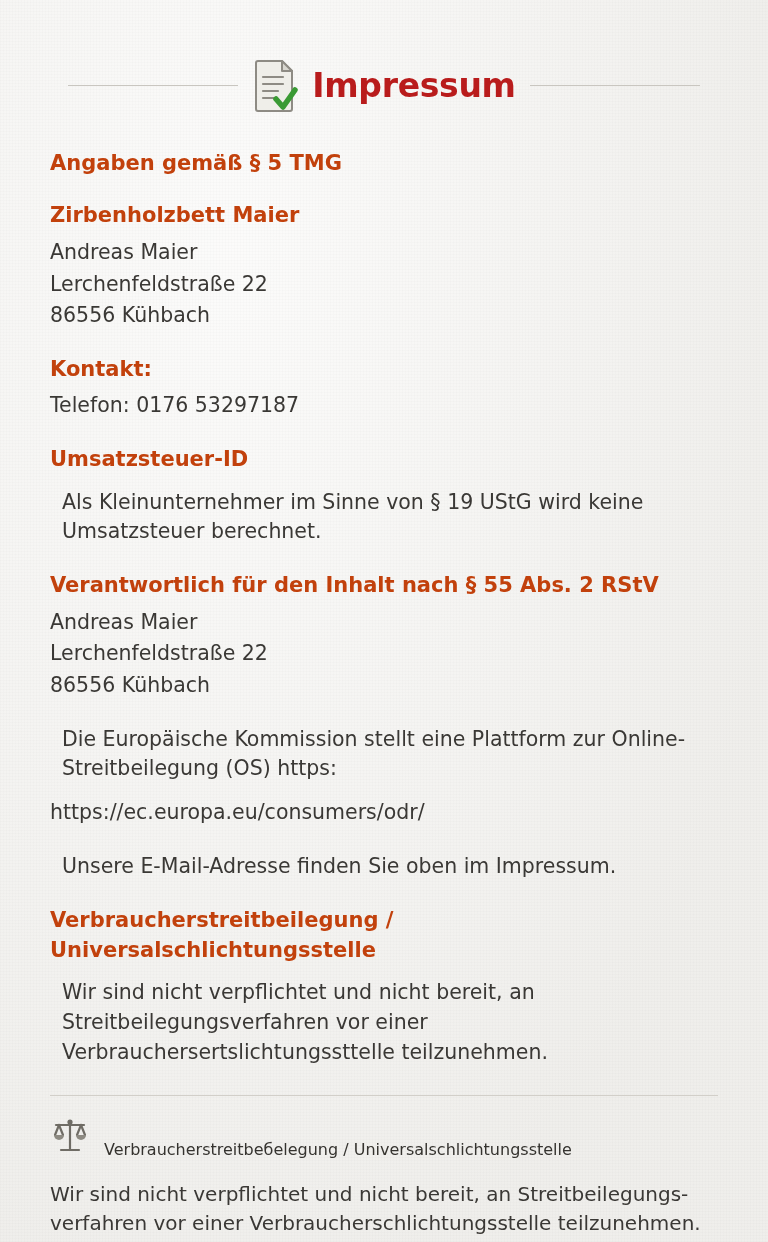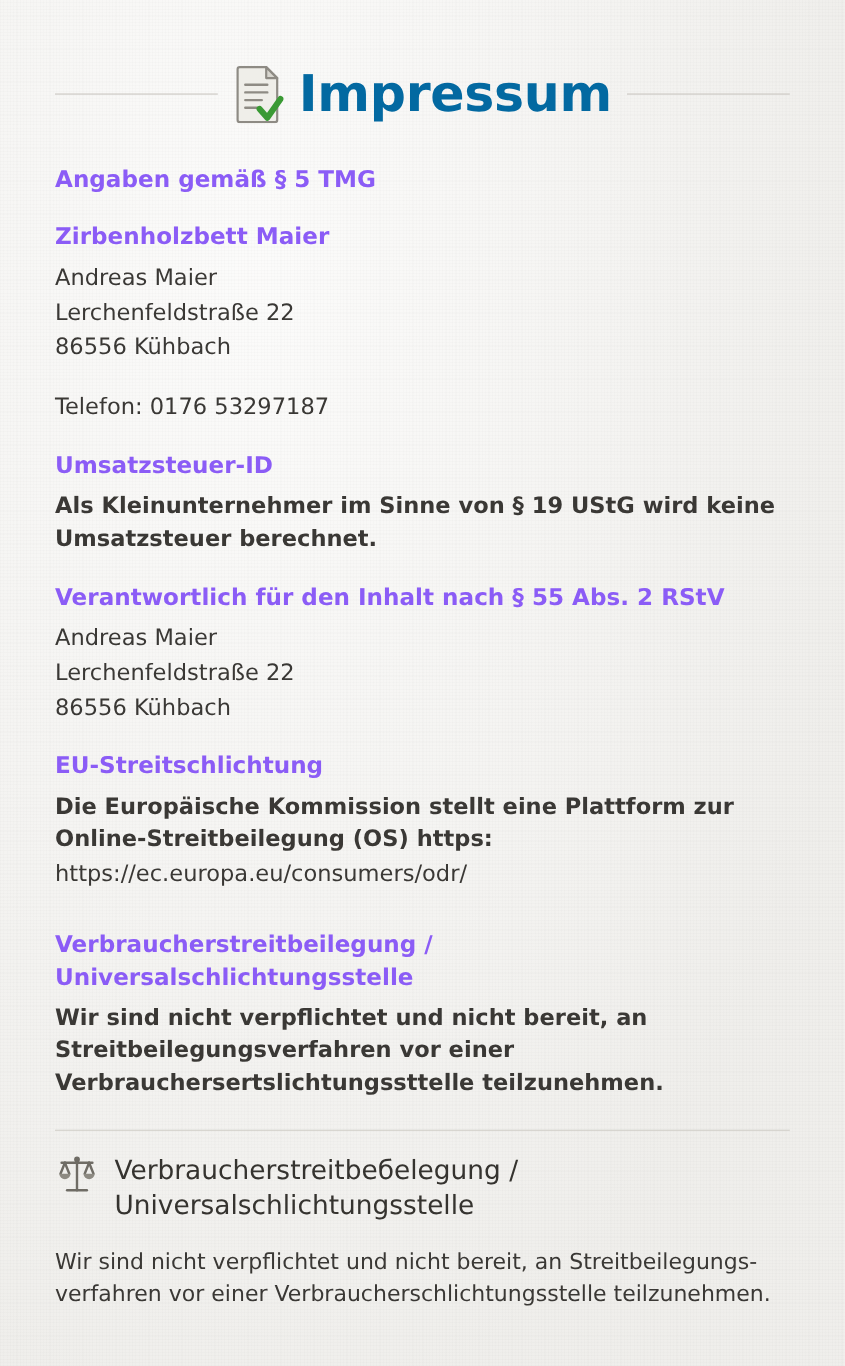--- a/index.html
+++ b/index.html
@@ -53,55 +53,54 @@
     gap: 14px;
     flex: 0 0 auto;
   }
   .doc-icon {
     width: 46px;
     height: 54px;
     position: relative;
     flex: 0 0 auto;
   }
   .page-title {
-    font-size: 46px;
+    font-size: 33px;
     font-weight: bold;
     letter-spacing: -0.3px;
-    color: #0369a1;
+    color: #b91c1c;
     line-height: 1;
     white-space: nowrap;
   }
 
   
   .content {
     padding-top: 30px;
     font-size: 20.5px;
     line-height: 1.45;
     color: #3a3835;
   }
   .h2 {
     font-weight: bold;
     font-size: 21px;
-    color: #8b5cf6;
+    color: #c2410c;
     margin: 0 0 6px 0;
   }
   .section {
     margin-bottom: 22px;
   }
   .section.tight {
     margin-bottom: 20px;
   }
   .line {
     margin: 0;
     padding: 1px 0;
   }
   .para {
-    margin: 0;
+    margin: 12px;
     padding: 1px 0;
-    font-weight: bold;
   }
   .spacer-sm { height: 10px; }
 
   
   .divider {
     height: 1px;
     background: #d2cfc9;
     margin: 26px 0 18px 0;
   }
 
@@ -113,24 +112,25 @@
     gap: 14px;
     margin-bottom: 10px;
   }
   .scale-icon {
     width: 40px;
     height: 40px;
     flex: 0 0 auto;
     margin-top: 2px;
   }
   .footer-title {
-    font-size: 24px;
+    font-size: 16px;
     line-height: 1.35;
     color: #35332f;
     padding-top: 2px;
+    margin-top: 23px;
   }
   .footer-text {
     font-size: 20px;
     line-height: 1.45;
     color: #3a3835;
   }
 </style>
 </head>
 <body>
 
@@ -166,40 +166,41 @@
     </div>
 
     <div class="section">
       <div class="h2">Zirbenholzbett Maier</div>
       <p class="line">Andreas Maier</p>
       <p class="line">Lerchenfeldstraße 22</p>
       <p class="line">86556 Kühbach</p>
     </div>
 
     <div class="section">
+      <div class="h2">Kontakt:</div>
       <p class="line">Telefon: 0176 53297187</p>
     </div>
 
     <div class="section">
       <div class="h2">Umsatzsteuer-ID</div>
       <p class="para">Als Kleinunternehmer im Sinne von § 19 UStG wird keine Umsatzsteuer berechnet.</p>
     </div>
 
     <div class="section">
       <div class="h2">Verantwortlich für den Inhalt nach § 55 Abs. 2 RStV</div>
       <p class="line">Andreas Maier</p>
       <p class="line">Lerchenfeldstraße 22</p>
       <p class="line">86556 Kühbach</p>
     </div>
 
     <div class="section">
-      <div class="h2">EU-Streitschlichtung</div>
       <p class="para">Die Europäische Kommission stellt eine Plattform zur Online-Streitbeilegung (OS) https:</p>
       <p class="line">https://ec.europa.eu/consumers/odr/</p>
       <div class="spacer-sm"></div>
+      <p class="para">Unsere E-Mail-Adresse finden Sie oben im Impressum.</p>
     </div>
 
     <div class="section tight">
       <div class="h2">Verbraucherstreitbeilegung / Universalschlichtungsstelle</div>
       <p class="para">Wir sind nicht verpflichtet und nicht bereit, an Streitbeilegungsverfahren vor einer Verbrauchersertslichtungssttelle teilzunehmen.</p>
     </div>
 
     <div class="divider"></div>
 
     <div class="footer-block">

